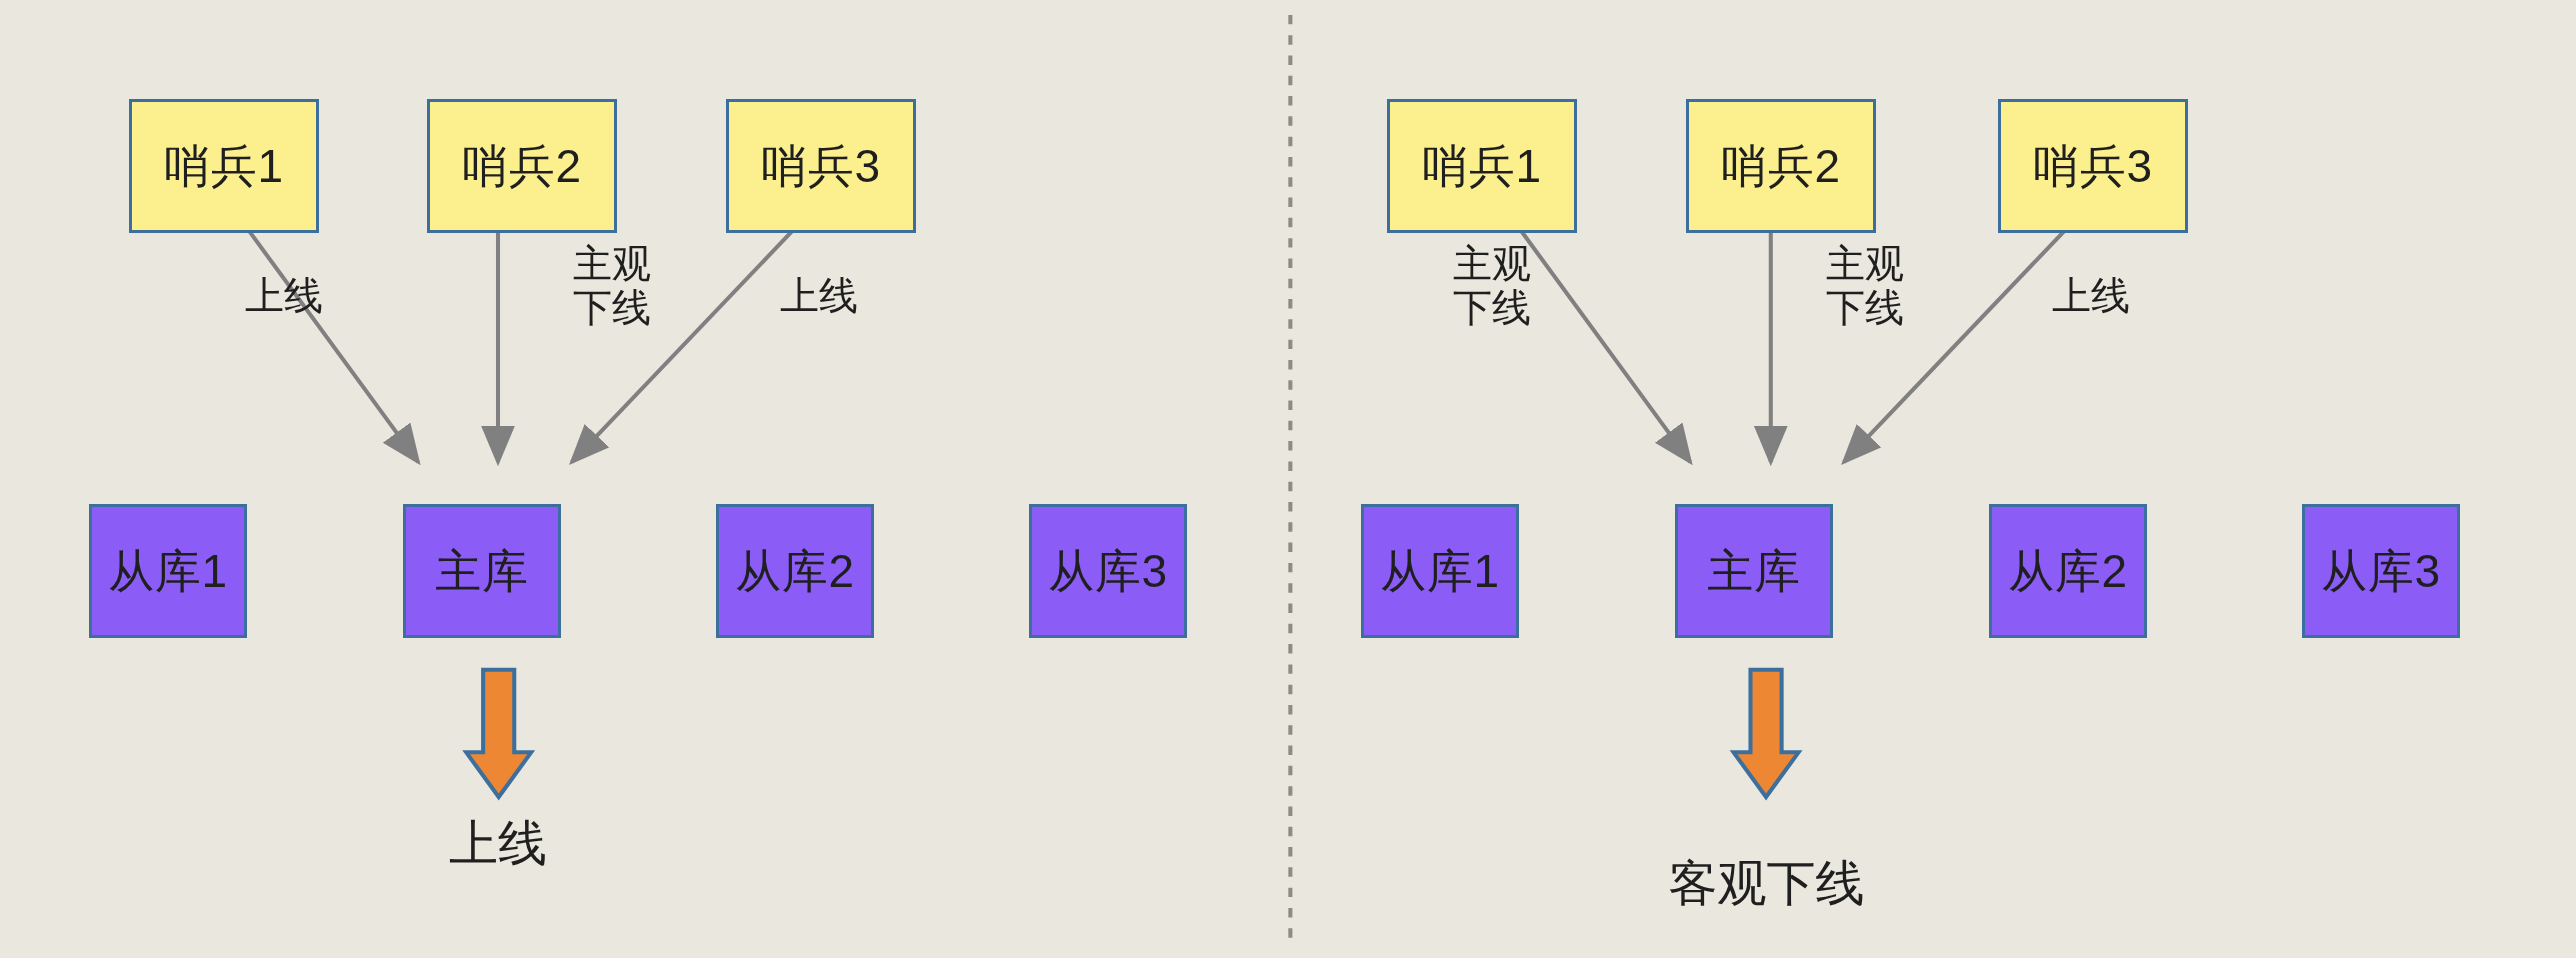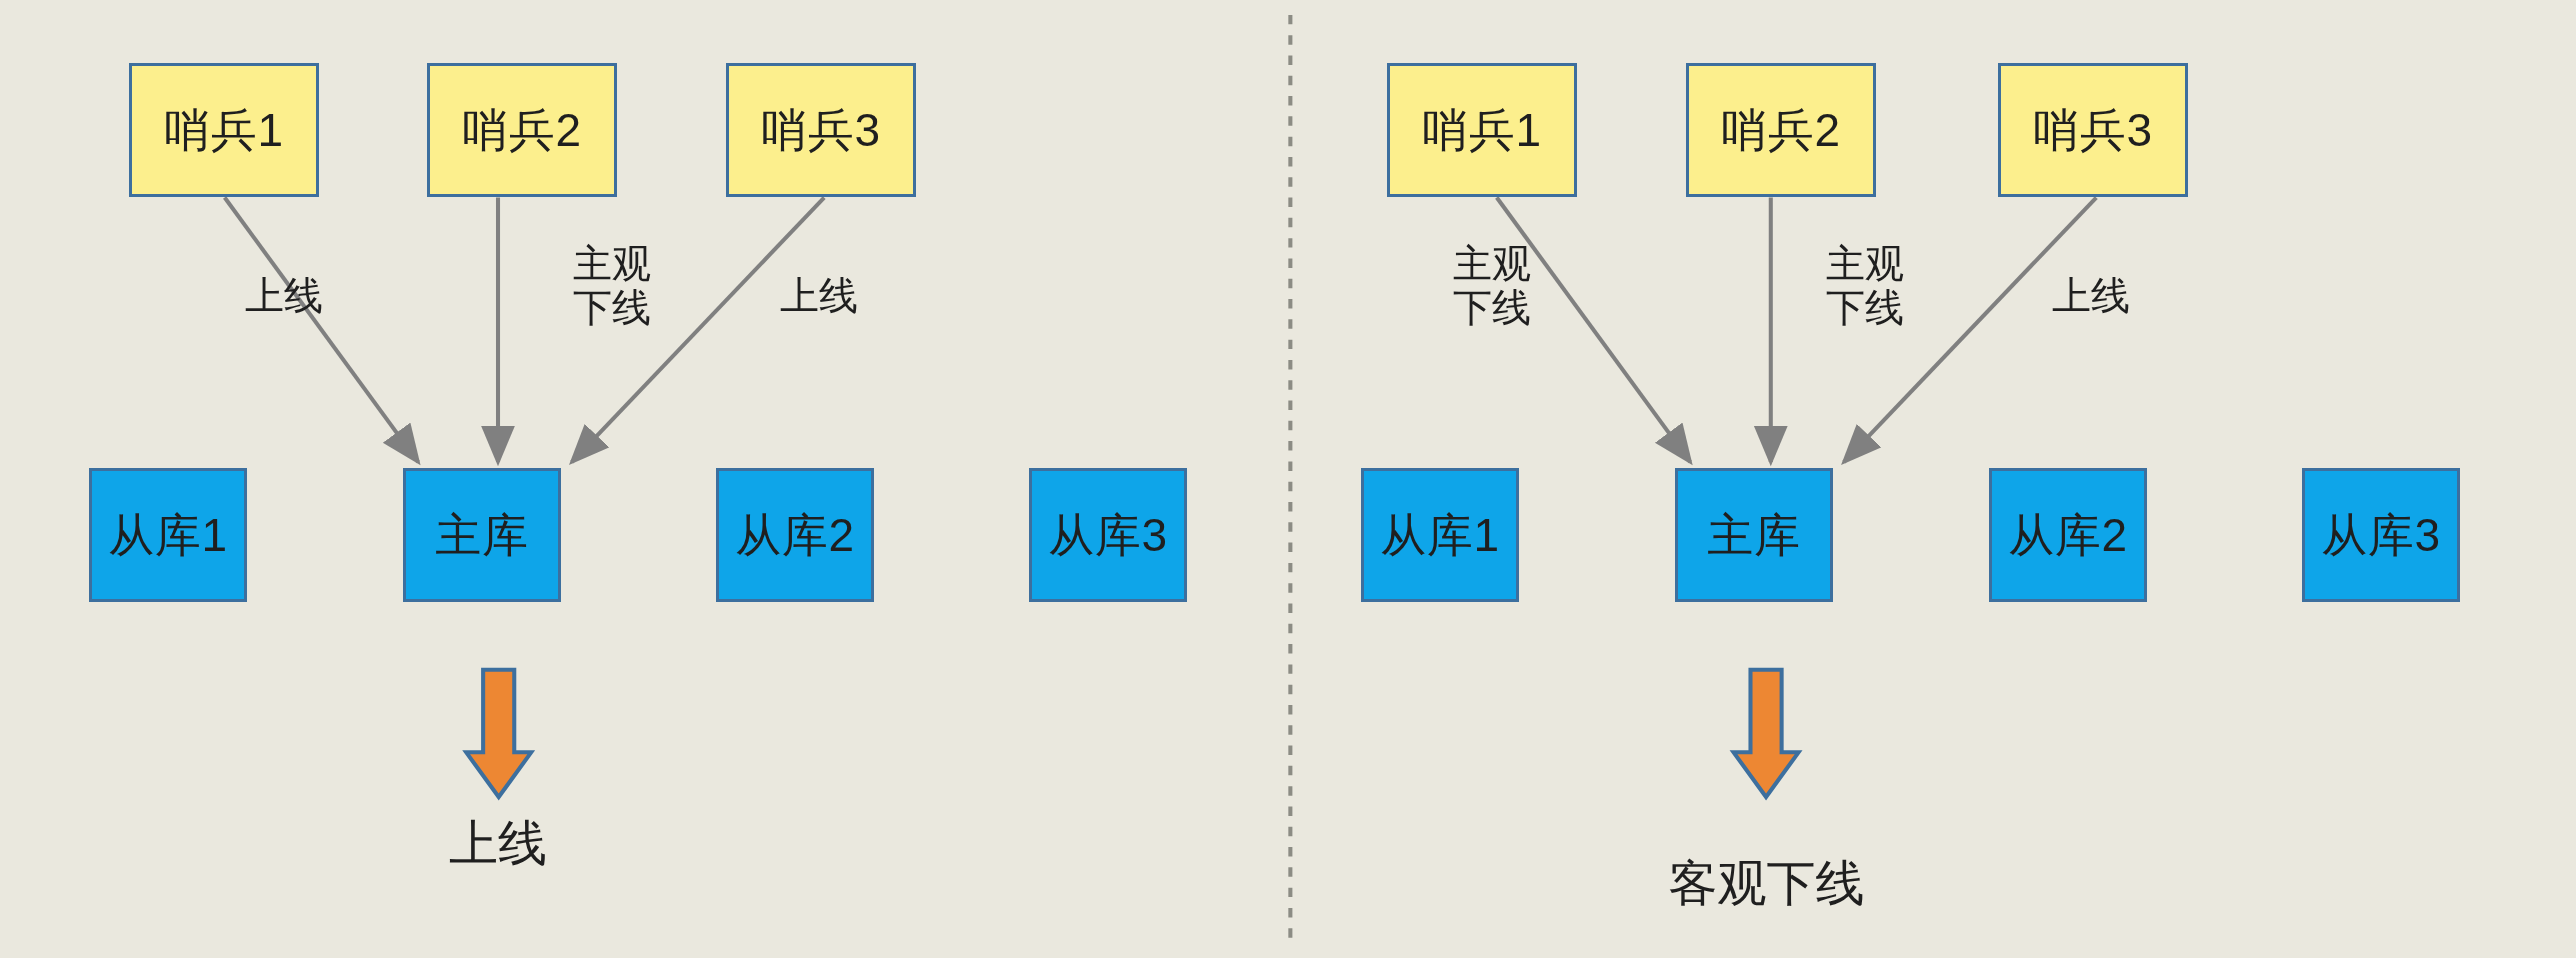--- a/index.html
+++ b/index.html
@@ -15,23 +15,24 @@
     position:absolute;
     box-sizing:border-box;
     display:flex;align-items:center;justify-content:center;
     border:3.4px solid #3d6f9e;
     color:#1f1f1f;
     font-size:46px;
     line-height:1;
     letter-spacing:0.7px;
     white-space:nowrap;
     z-index:3;
+    margin-top:36px;
   }
   .node.sentinel{background:#fcef8d;}
-  .node.db{background:#0ea5e9;}
+  .node.db{background:#8b5cf6;}
   .edge-label{
     position:absolute;
     color:#1f1f1f;
     font-size:39px;
     line-height:1.12;
     text-align:center;
     white-space:pre-line;
     z-index:4;
   }
   .result-label{

